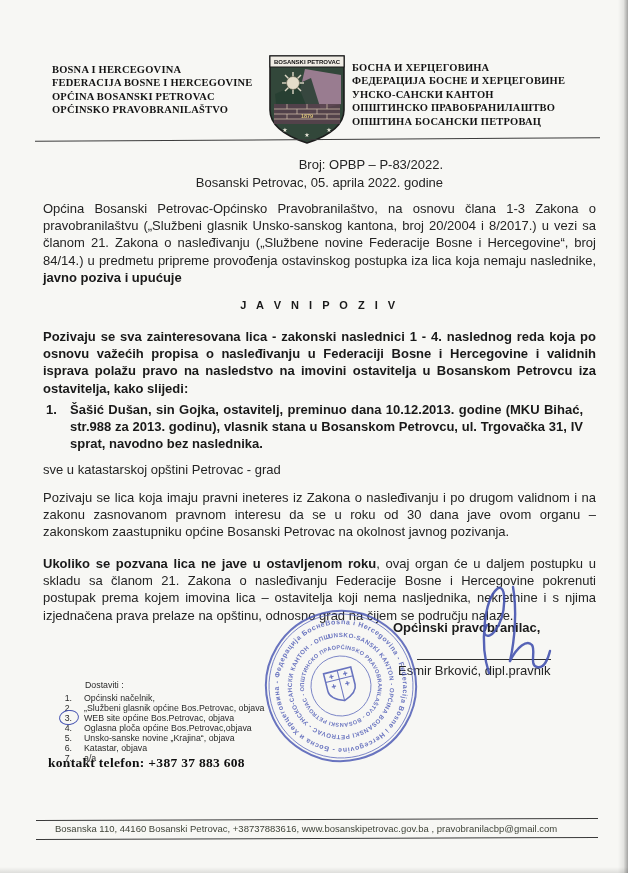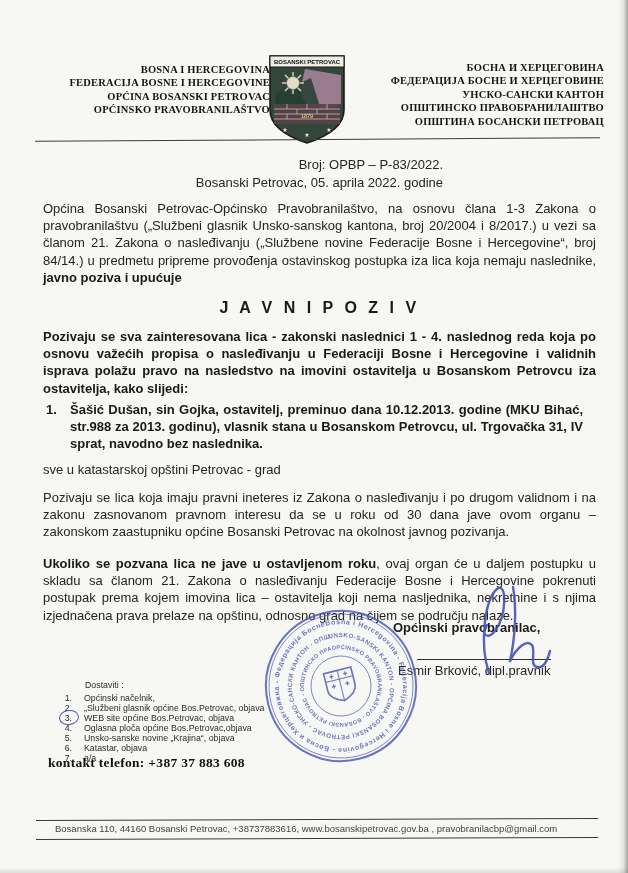--- a/index.html
+++ b/index.html
@@ -10,34 +10,34 @@
     color:#1e1e1e;
   }
   .abs{position:absolute;}
   
   .scan-shadow-right{right:0;top:0;width:10px;height:100%;
     background:linear-gradient(90deg, rgba(0,0,0,0) 0%, rgba(0,0,0,0.08) 55%, rgba(60,60,60,0.45) 100%);}
   .scan-shadow-bottom{left:0;bottom:0;width:100%;height:6px;
     background:linear-gradient(180deg, rgba(0,0,0,0) 0%, rgba(0,0,0,0.10) 100%);}
   
   .hdr{font-family:"Liberation Serif", serif;font-weight:bold;font-size:10.5px;
-    line-height:13.4px;text-align:right;color:#141414;letter-spacing:.2px;}
+    line-height:13.4px;text-align:left;color:#141414;letter-spacing:.2px;}
   .hdr-left{left:52px;top:63px;width:218px;}
   .hdr-right{left:352px;top:61px;width:252px;}
   .emblem{left:267px;top:52px;width:80px;height:94px;}
   .hdr-rule{left:35px;top:139px;width:565px;height:0;border-top:1.6px solid #3c3c3c;
     transform:rotate(-0.35deg);}
   
   .body-txt{font-size:13px;line-height:17.2px;color:#242424;}
   .meta{left:43px;top:156px;width:400px;}
   .meta div{margin-bottom:1px;text-align:right;}
   .para{left:43px;width:553px;text-align:justify;}
   .p-intro{top:200px;}
   .doc-title{left:43px;top:299px;width:553px;text-align:center;font-weight:bold;
-    font-size:16px;letter-spacing:3.5px;color:#1a1a1a;}
+    font-size:11px;letter-spacing:3.5px;color:#1a1a1a;}
   .p-call{top:328px;font-weight:bold;color:#191919;}
   .estate{left:70px;top:401px;width:513px;font-weight:bold;text-align:justify;color:#191919;}
   .estate .num{position:absolute;left:-24px;top:0;}
   .p-cadastre{top:461px;font-weight:normal;}
   .p-interest{top:489px;}
   .p-warning{top:555px;}
   .bold{font-weight:bold;color:#191919;}
   
   .sig-role{left:393px;top:620px;font-size:13px;font-weight:bold;color:#1b1b1b;}
   .sig-line{left:417px;top:659px;width:134px;border-top:1.2px solid #2e2e2e;}

